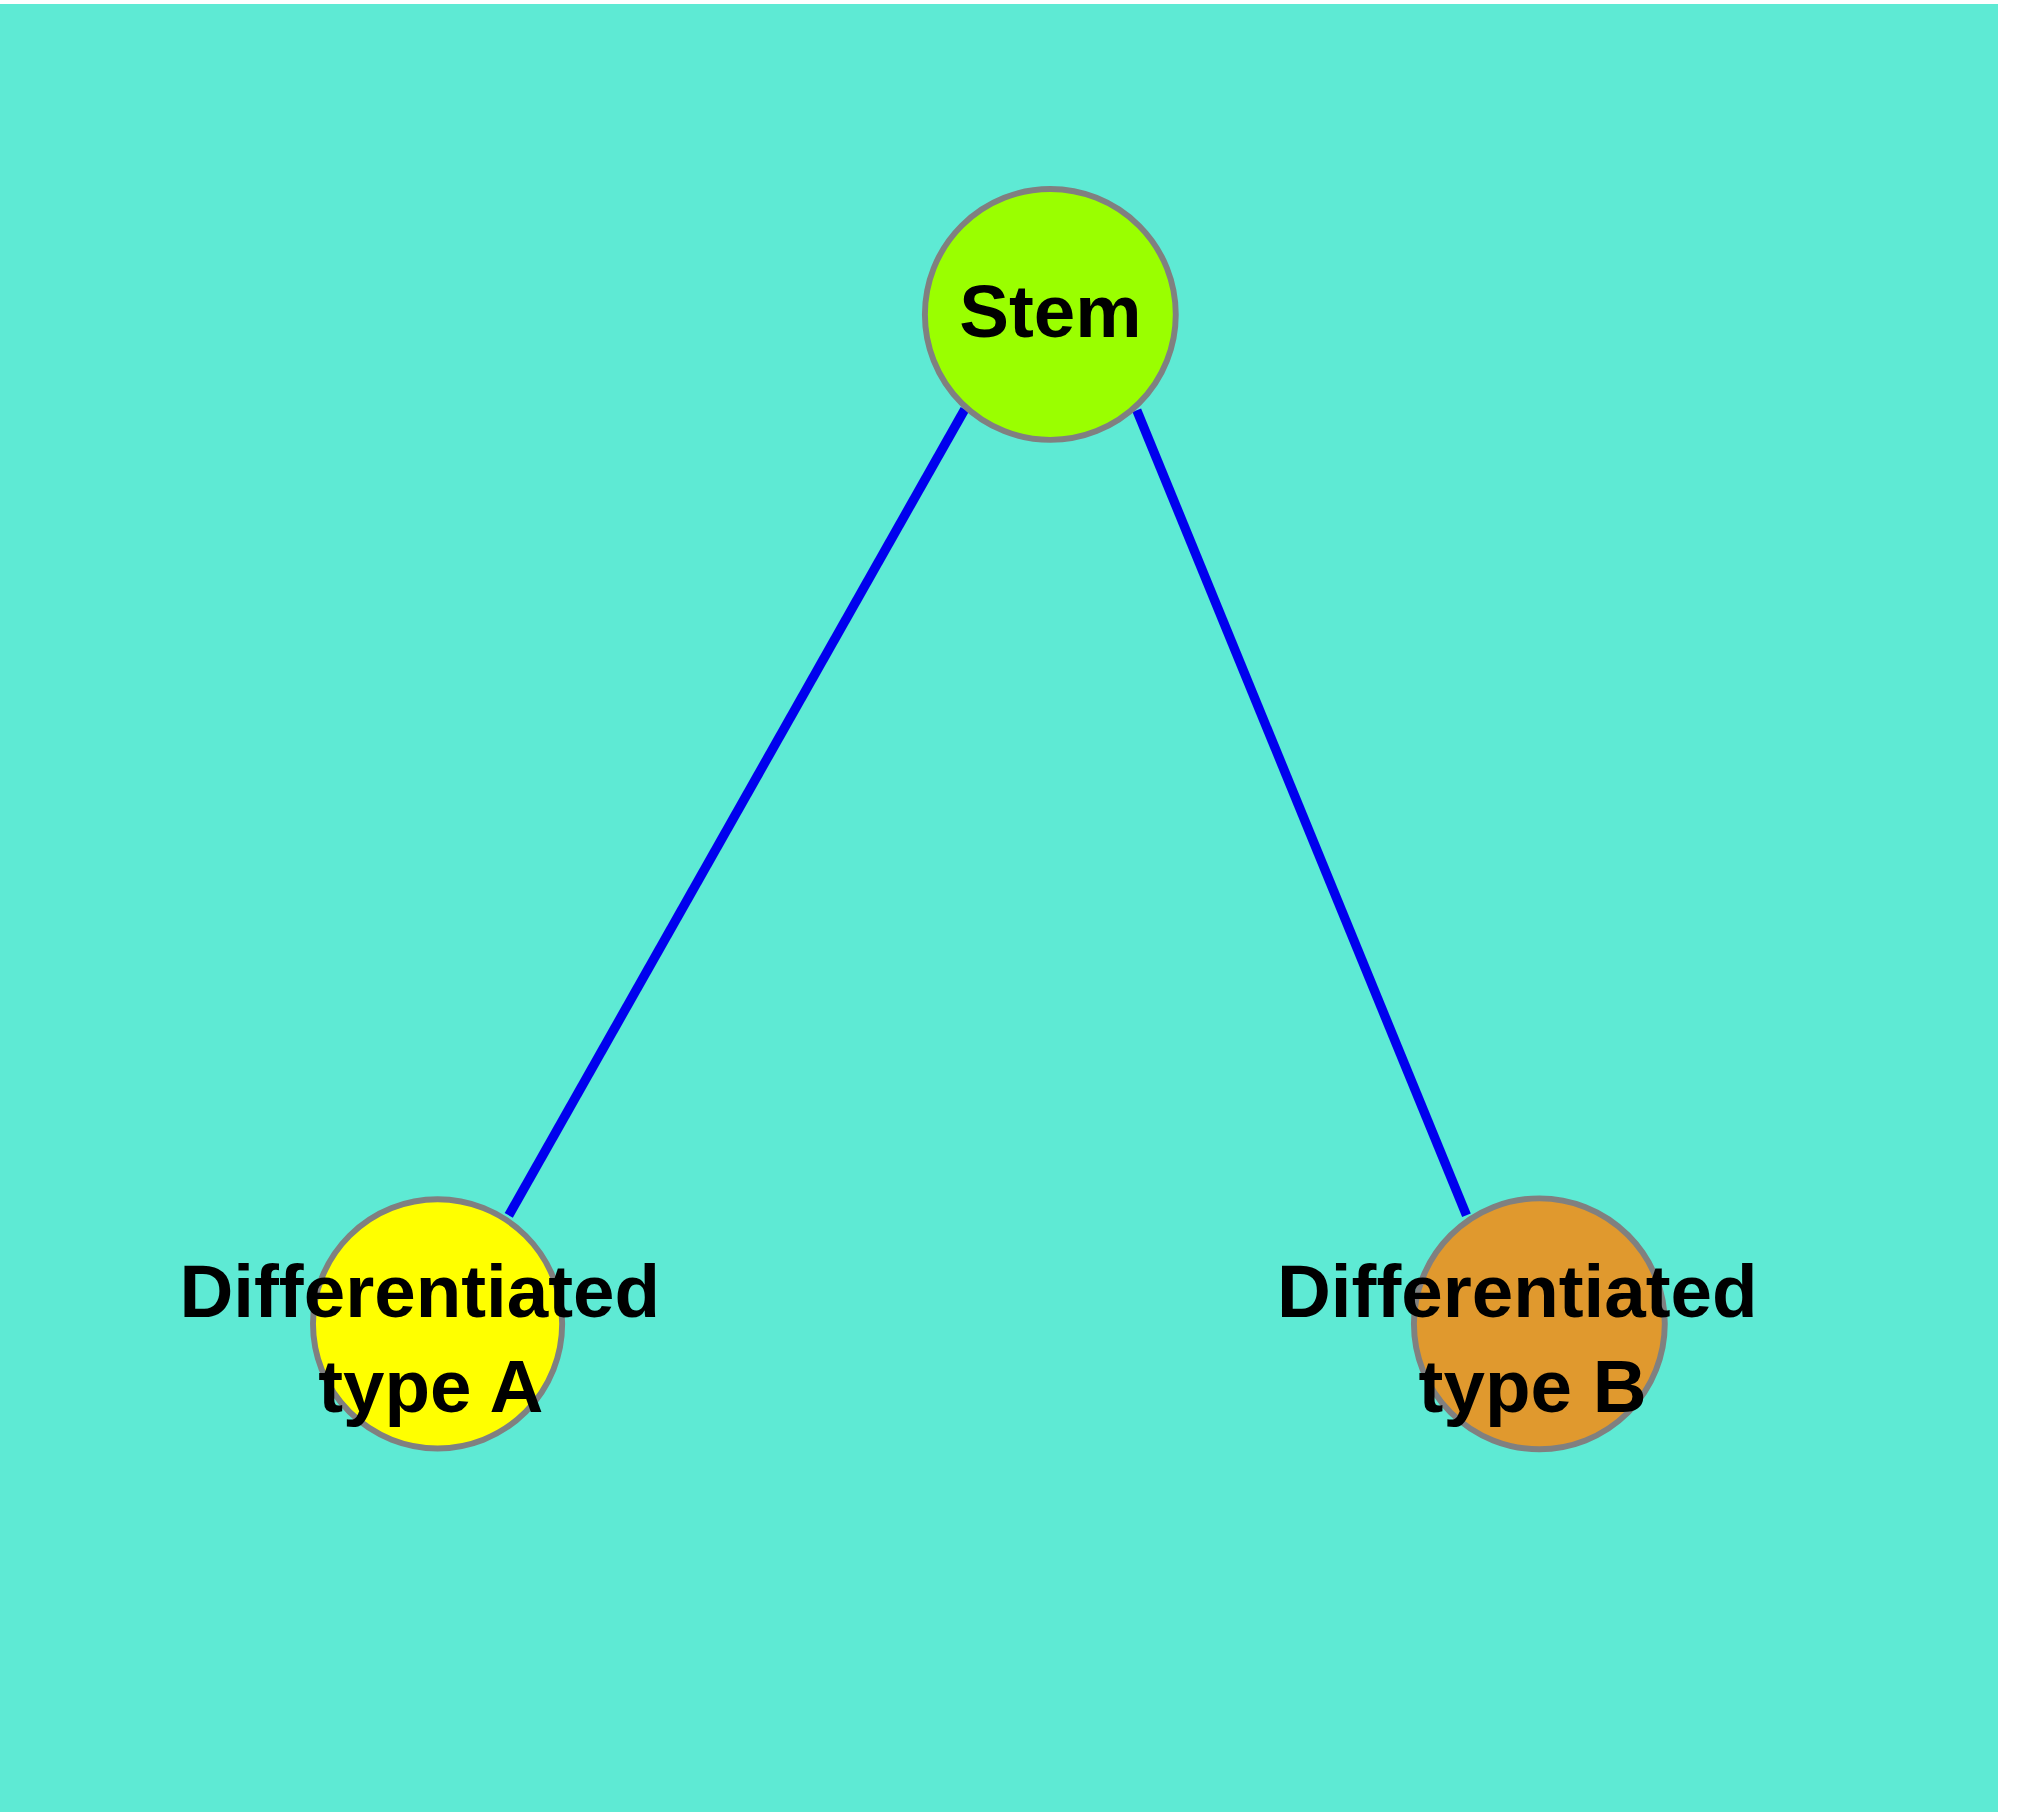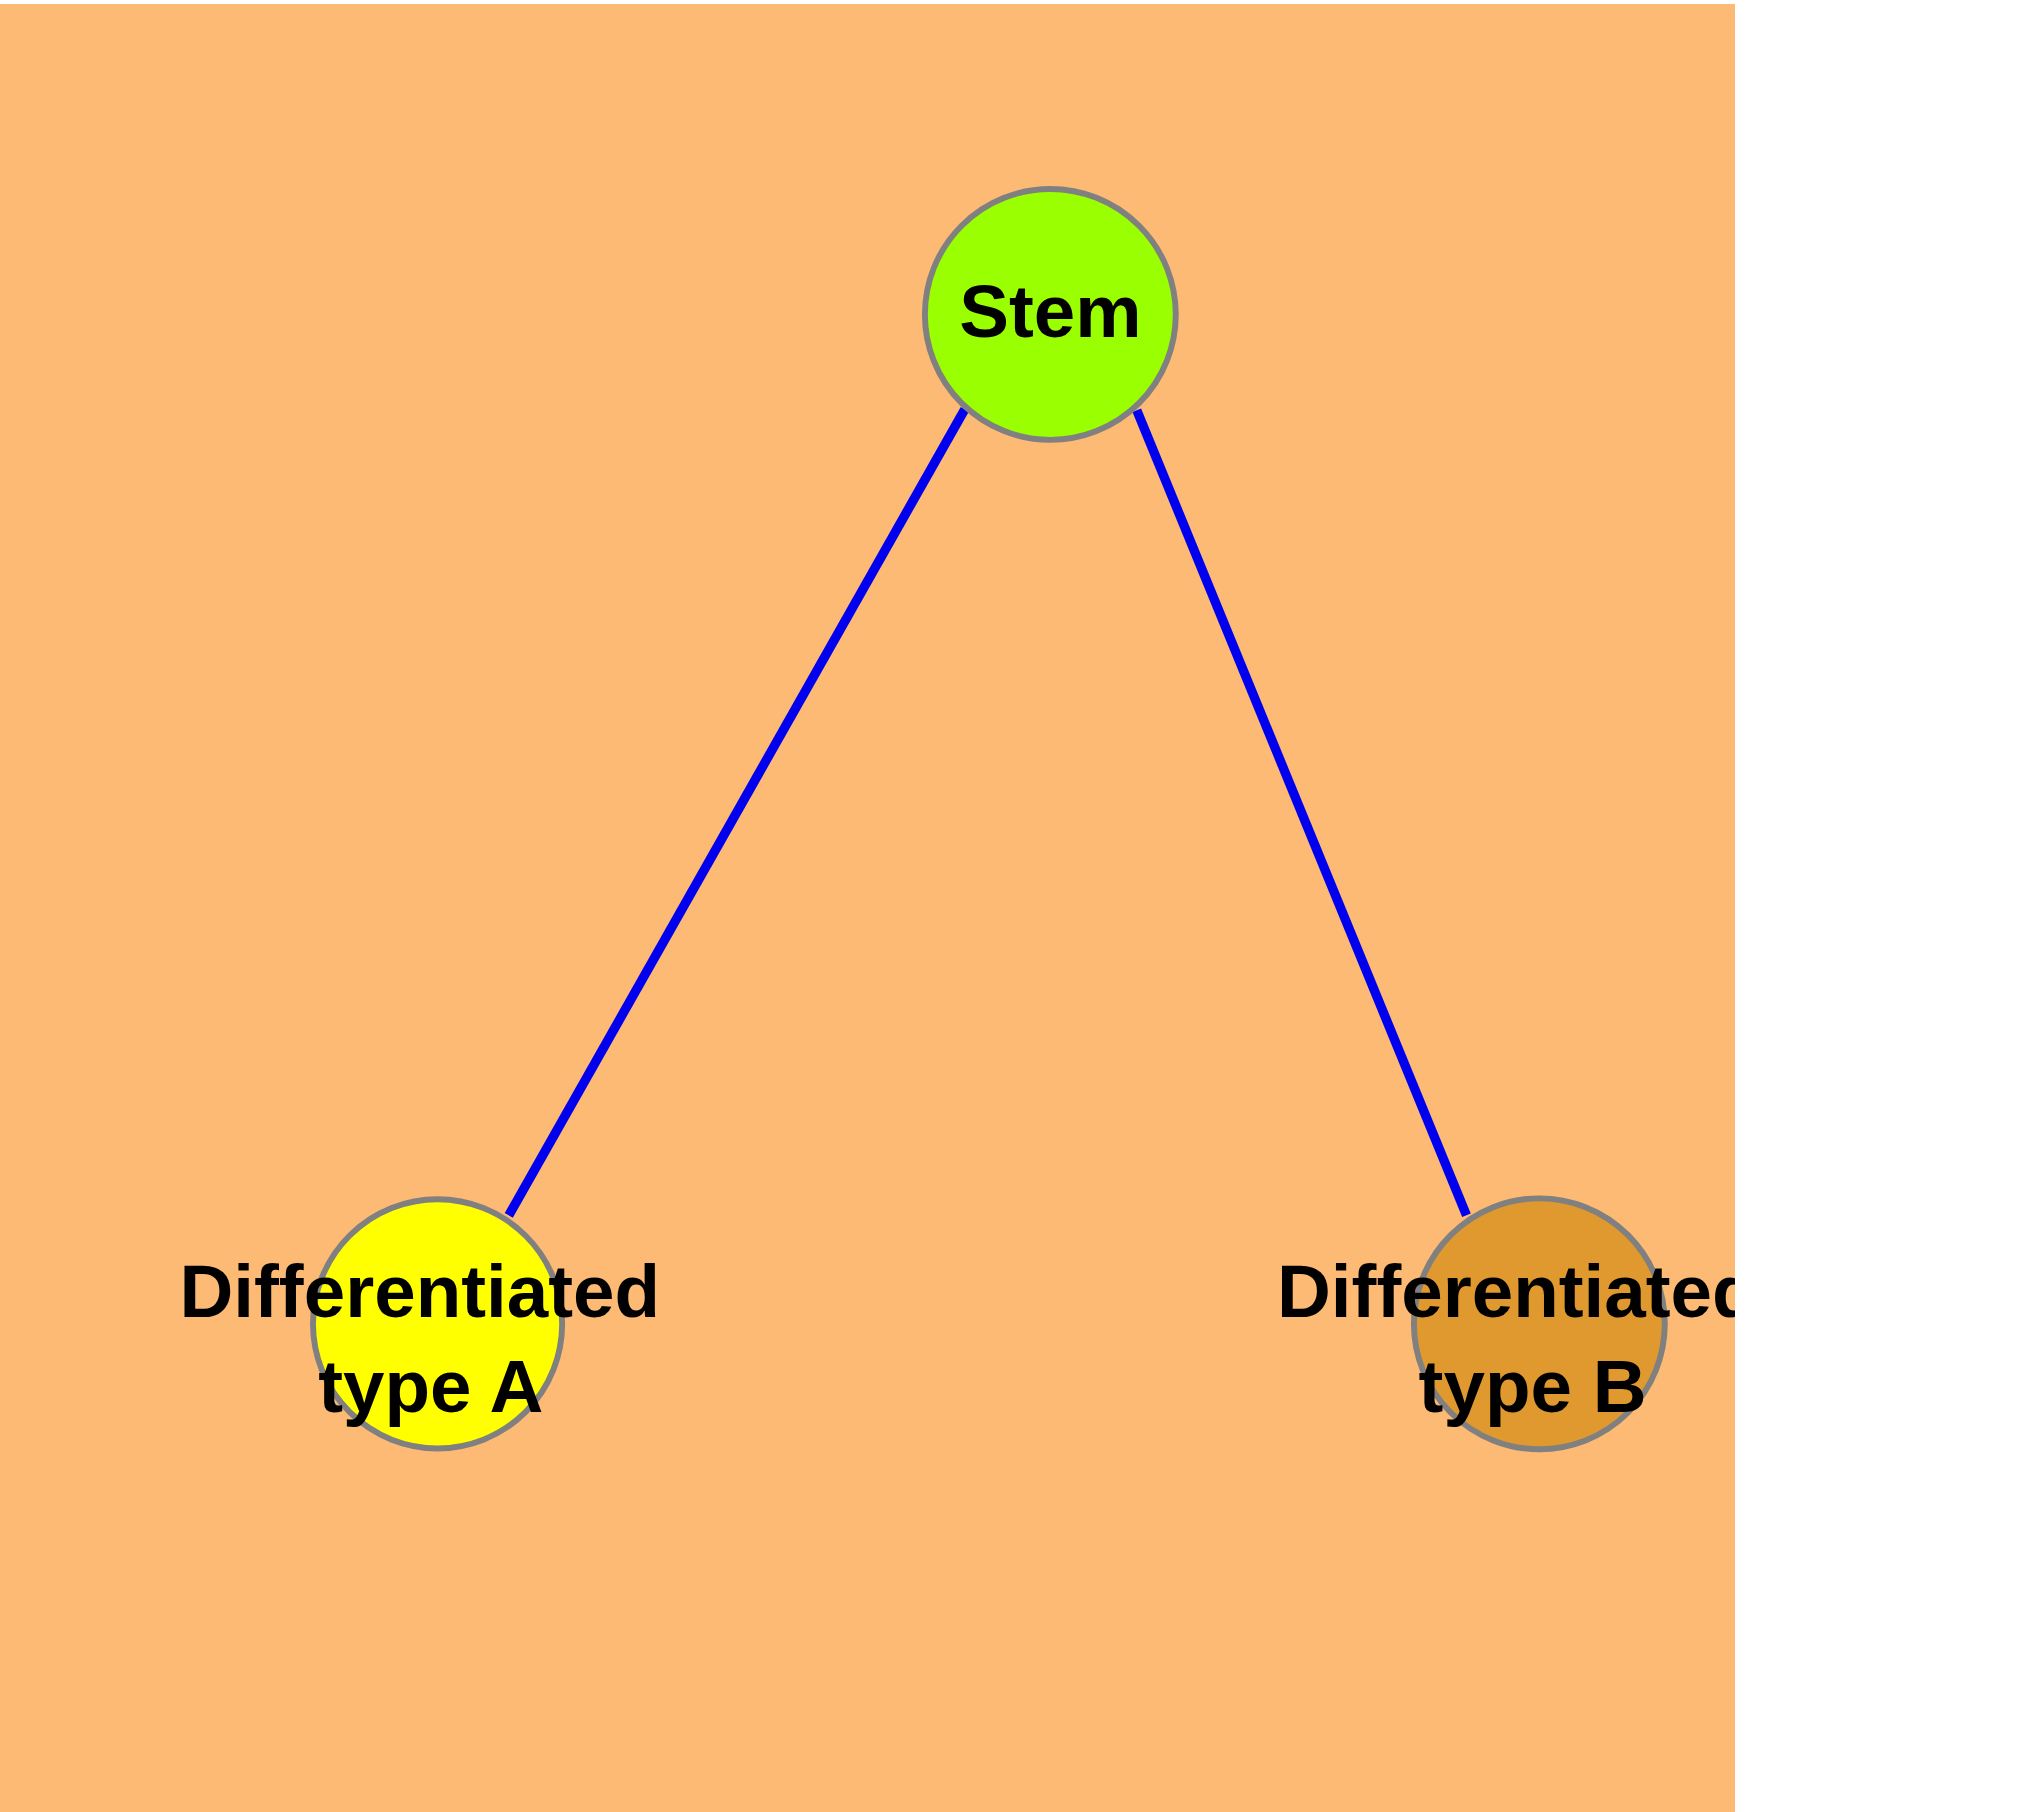--- a/index.html
+++ b/index.html
@@ -2,23 +2,23 @@
 <html style="font-size:13.6px"><head>
 <meta charset="utf-8">
 <style>
   html, body {
     margin: 0;
     padding: 0;
     background: #ffffff;
   }
   #canvas {
     position: relative;
-    width: 1735px;
+    width: 1998px;
     height: 1812px;
-    background: #fdba74;
+    background: #5eead4;
     overflow: hidden;
     font-family: "Liberation Sans", sans-serif;
   }
   #graph-svg {
     position: absolute;
     left: 0;
     top: 0;
     width: 2021px;
     height: 1812px;
   }

